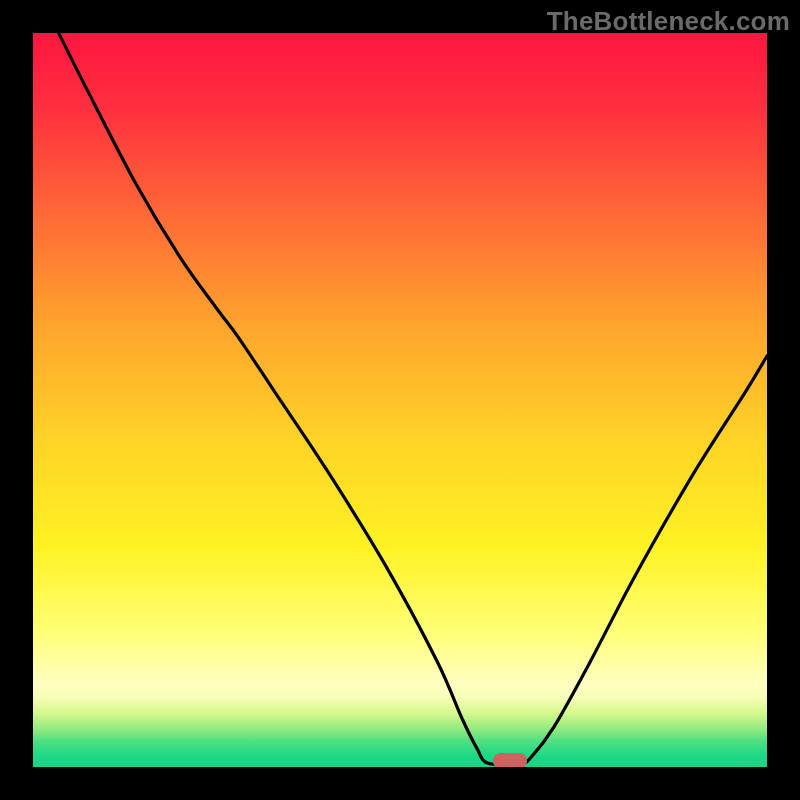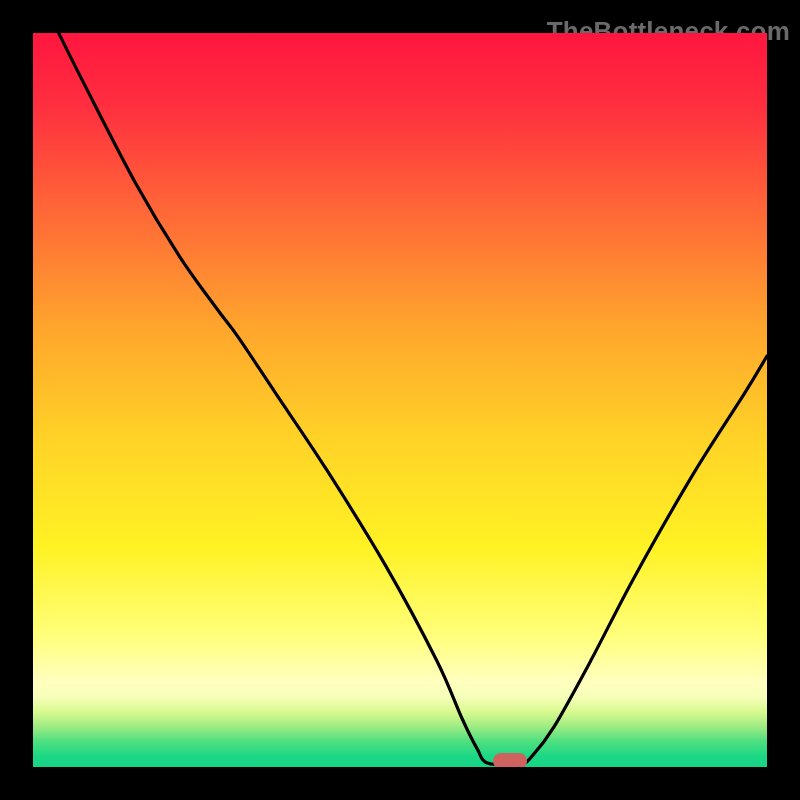--- a/index.html
+++ b/index.html
@@ -19,21 +19,21 @@
   .plot-area {
     position: absolute;
     left: 33px;
     top: 33px;
     width: 734px;
     height: 734px;
     overflow: hidden;
   }
   .attribution {
     position: absolute;
-    top: 16px;
+    top: 6px;
     right: 10px;
     font-family: Arial, Helvetica, sans-serif;
     font-size: 26px;
     font-weight: bold;
     color: #6a6a6a;
     letter-spacing: 0.2px;
   }
   svg {
     position: absolute;
     left: 0;

